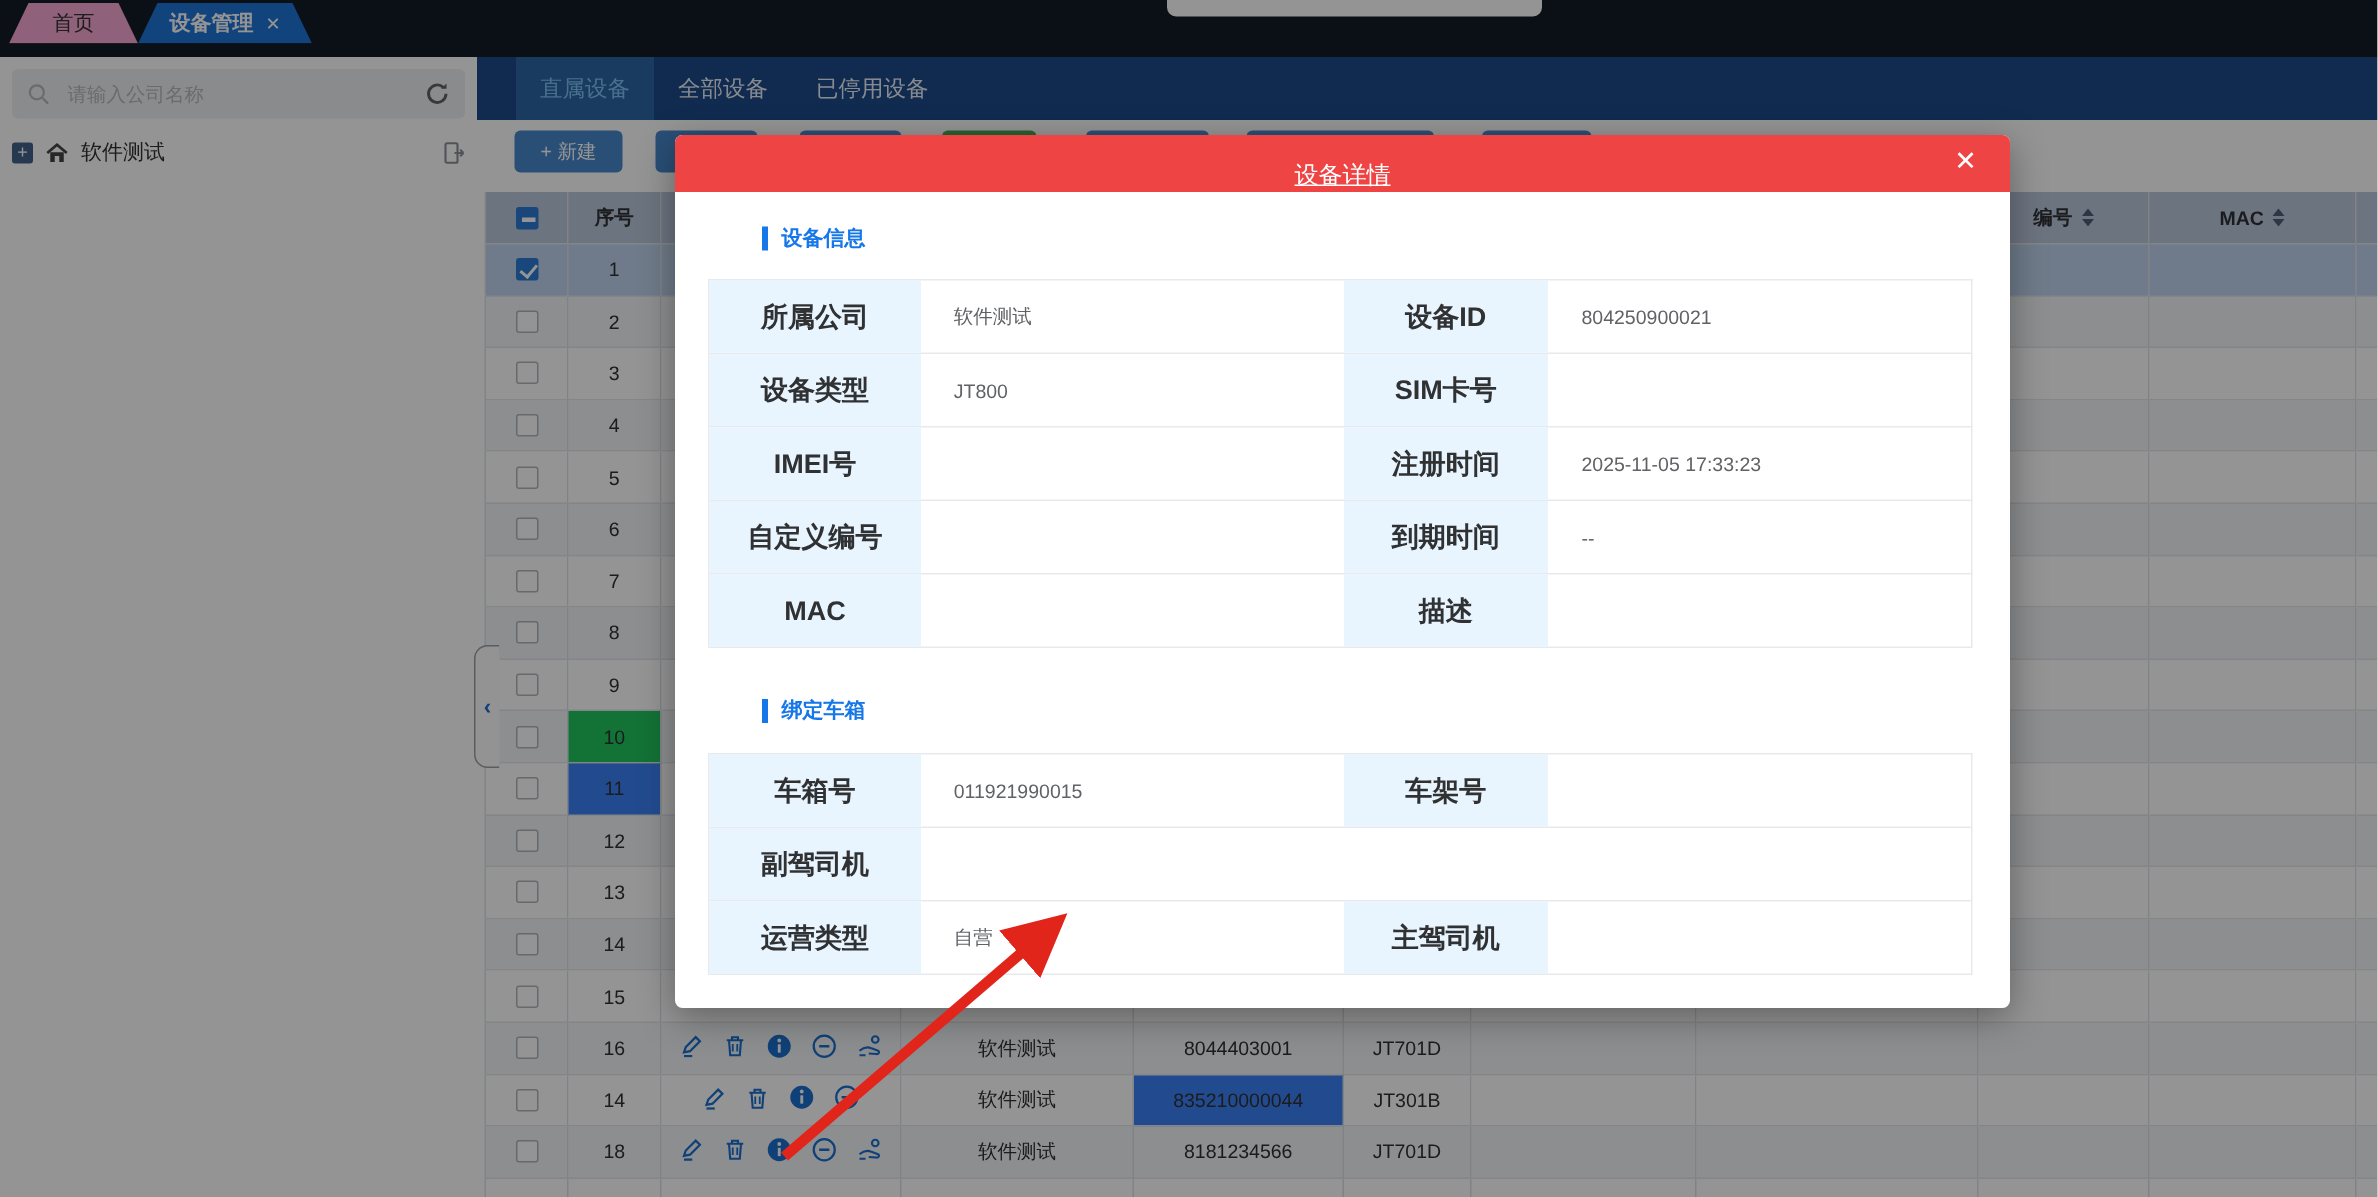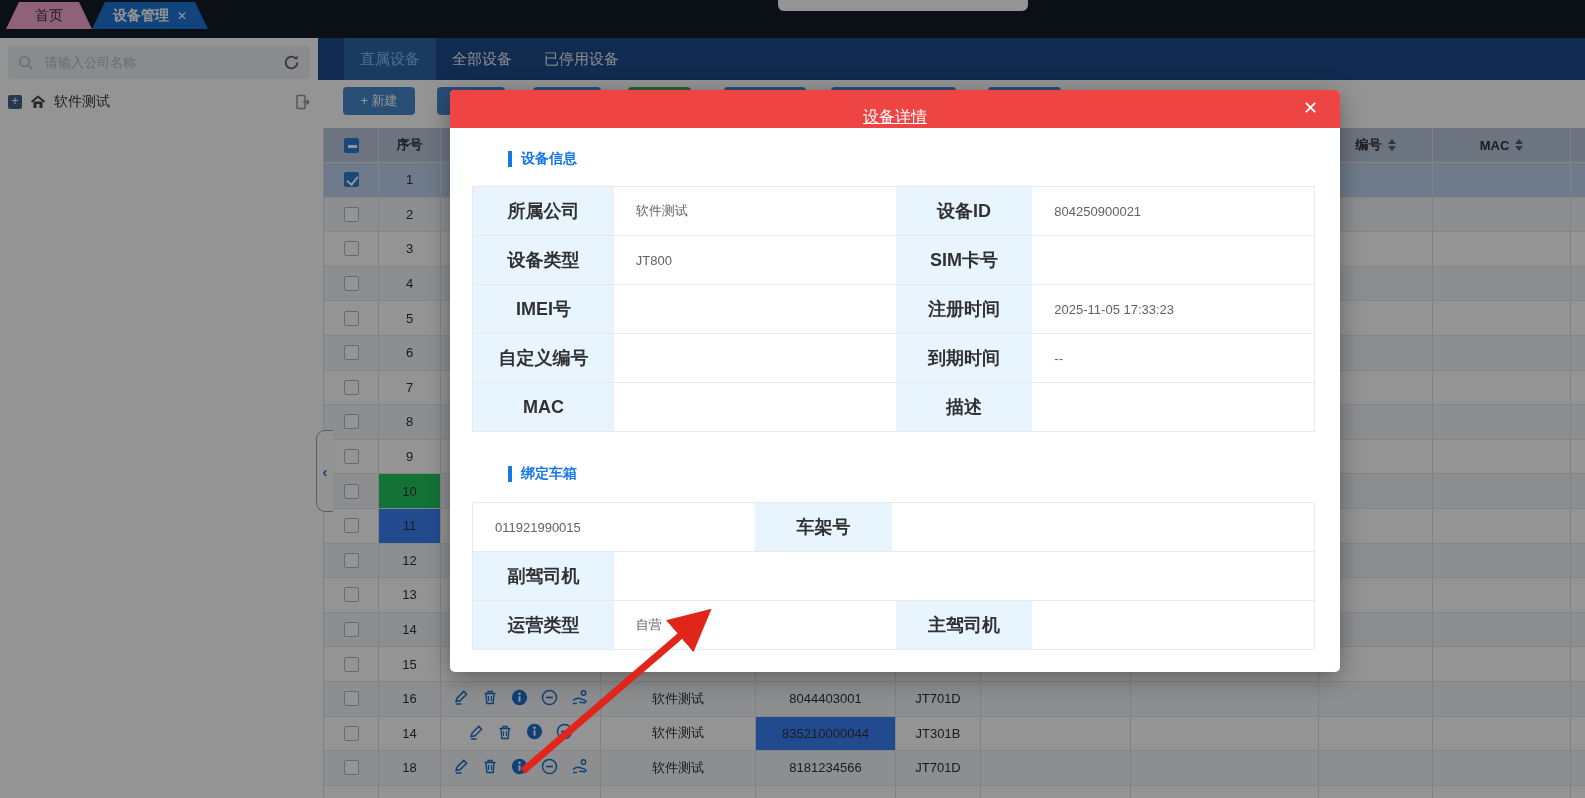--- a/index.html
+++ b/index.html
@@ -567,20 +567,21 @@
           <div class="fl fl2">描述</div>
           <div class="fv fv2"></div>
         </div>
       </div>
     <div class="sec-title sec2-title">
       <span class="sec-bar"></span>
       <span>绑定车箱</span>
     </div>
     <div class="fgrid fgrid2" id="fgrid2">
         <div class="frow">
+          <div class="fl">车箱号</div>
           <div class="fv">011921990015</div>
           <div class="fl fl2">车架号</div>
           <div class="fv fv2"></div>
         </div>
         <div class="frow">
           <div class="fl">副驾司机</div>
           <div class="fv span3"></div>
         </div>
         <div class="frow">
           <div class="fl">运营类型</div>

